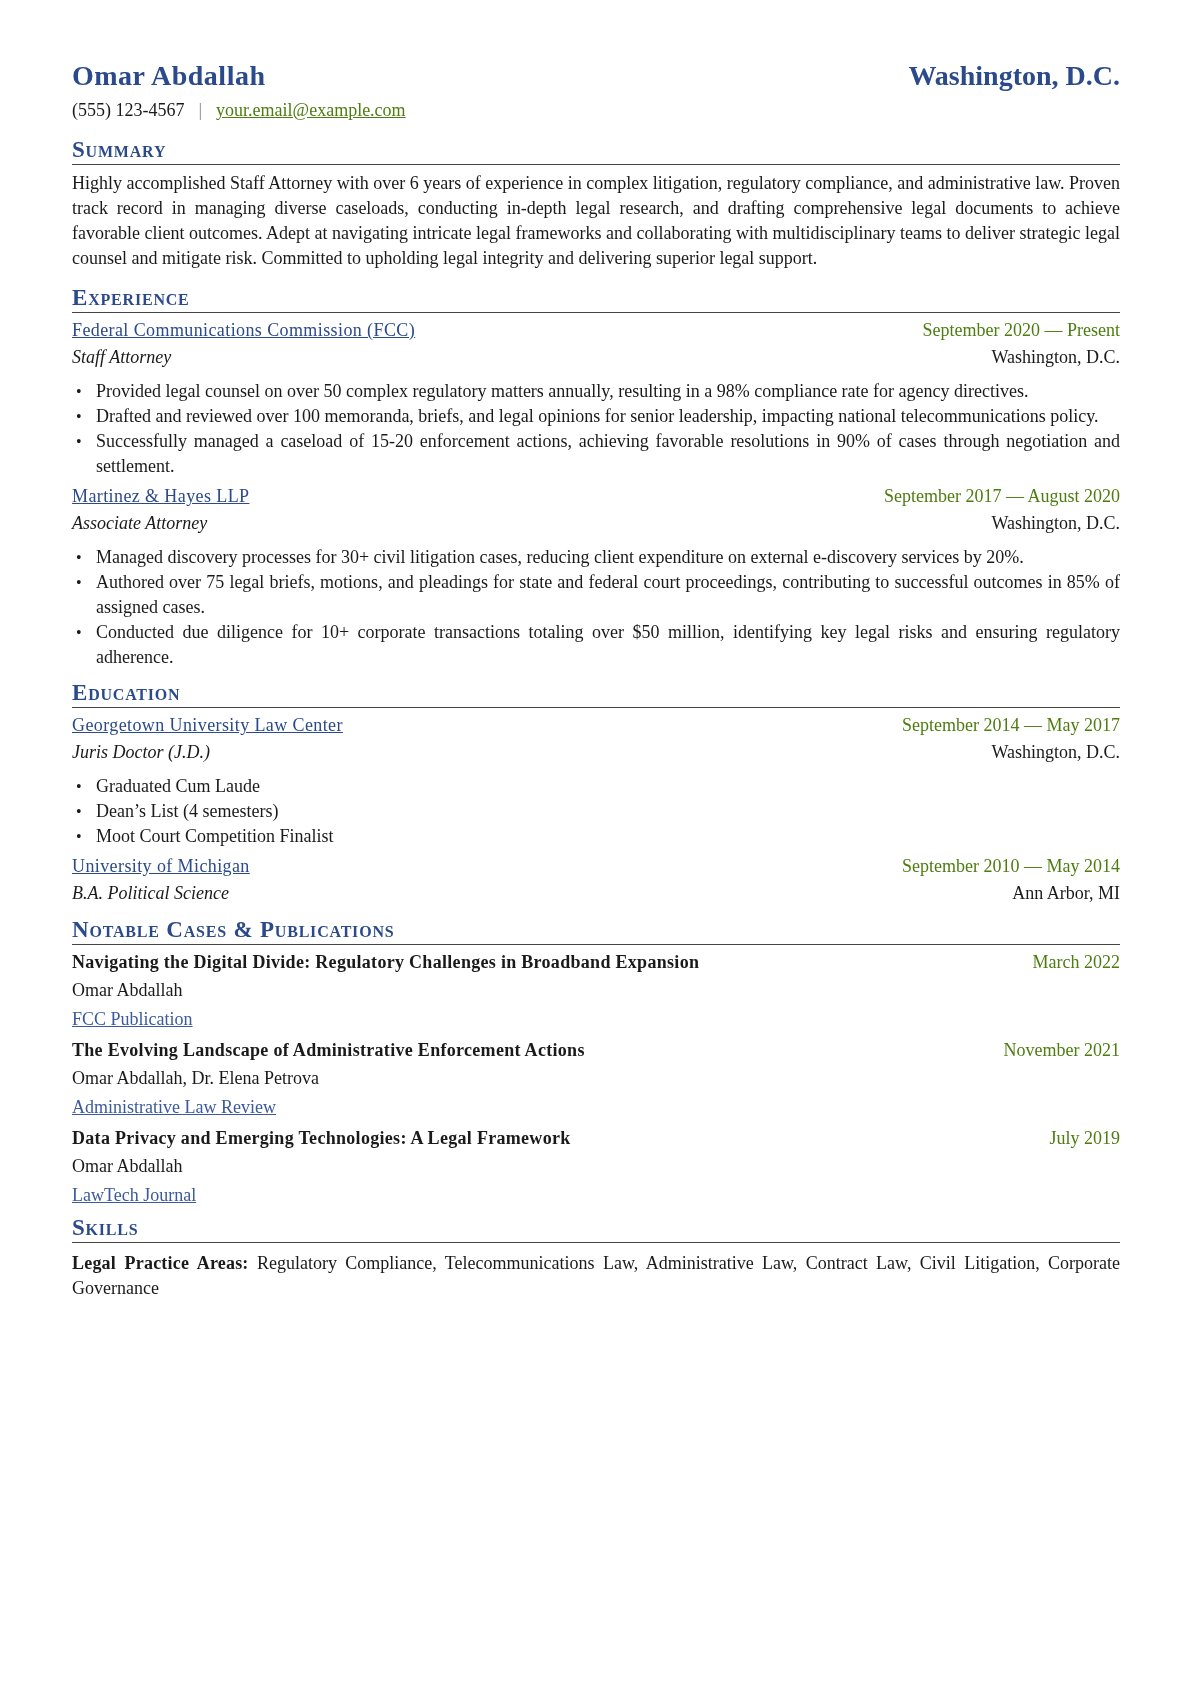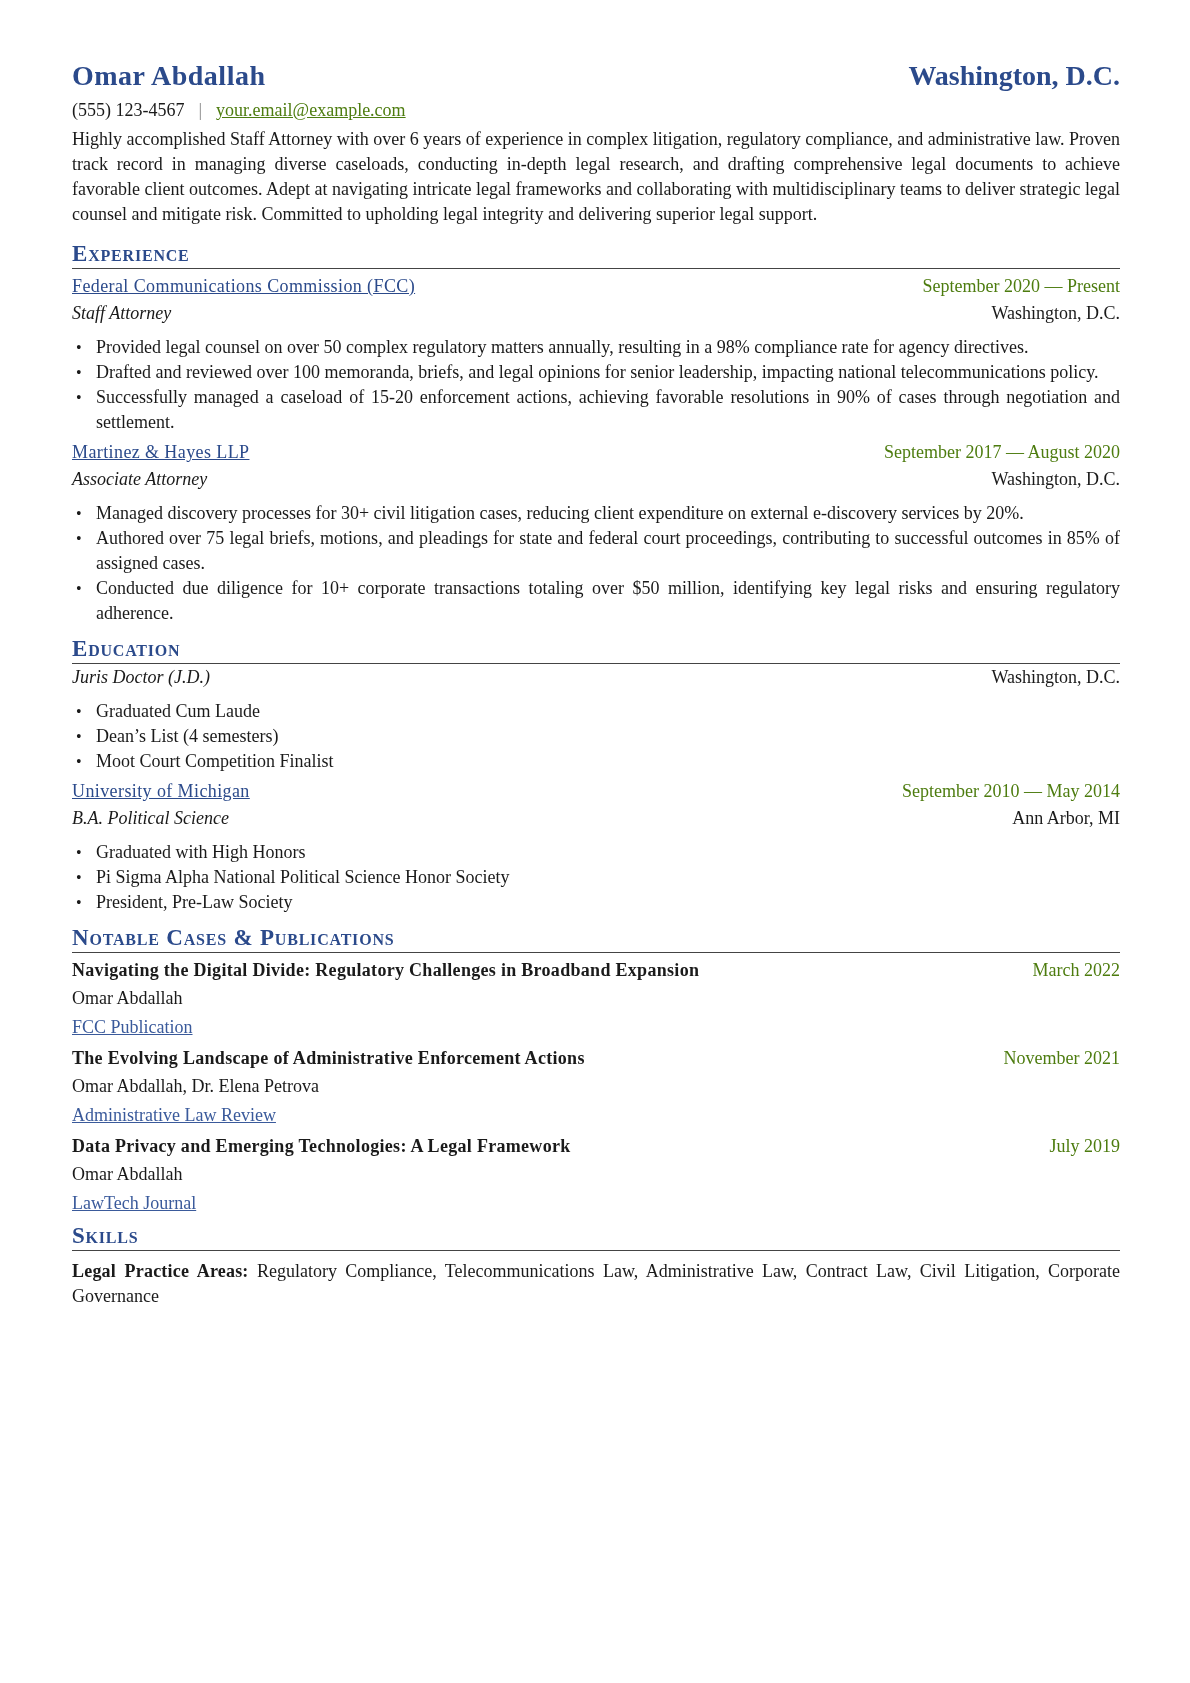--- a/index.html
+++ b/index.html
@@ -42,20 +42,21 @@
   <div class="header-row">
     <div class="name">Omar Abdallah</div>
     <div class="header-loc">Washington, D.C.</div>
   </div>
   <div class="contact">
     <span>(555) 123-4567</span>
     <span class="sep">|</span>
     <a>your.email@example.com</a>
   </div>
 
+  <div class="section-title">Summary</div>
   <div class="para">Highly accomplished Staff Attorney with over 6 years of experience in complex litigation, regulatory compliance, and administrative law. Proven track record in managing diverse caseloads, conducting in-depth legal research, and drafting comprehensive legal documents to achieve favorable client outcomes. Adept at navigating intricate legal frameworks and collaborating with multidisciplinary teams to deliver strategic legal counsel and mitigate risk. Committed to upholding legal integrity and delivering superior legal support.</div>
 
   <div class="section-title" style="margin-top:14px">Experience</div>
 
   <div>
     <div class="entry-head">
       <span class="org">Federal Communications Commission (FCC)</span>
       <span class="date">September 2020 — Present</span>
     </div>
     <div class="sub-row">
@@ -81,45 +82,44 @@
     <ul class="bullets">
       <li>Managed discovery processes for 30+ civil litigation cases, reducing client expenditure on external e-discovery services by 20%.</li>
       <li>Authored over 75 legal briefs, motions, and pleadings for state and federal court proceedings, contributing to successful outcomes in 85% of assigned cases.</li>
       <li>Conducted due diligence for 10+ corporate transactions totaling over $50 million, identifying key legal risks and ensuring regulatory adherence.</li>
     </ul>
   </div>
 
   <div class="section-title" style="margin-top:10px">Education</div>
 
   <div>
+    <div class="entry-head">
+      <span class="org">Georgetown University Law Center</span>
+      <span class="date">September 2014 — May 2017</span>
+    </div>
     <div class="sub-row">
       <span class="role">Juris Doctor (J.D.)</span>
       <span class="loc">Washington, D.C.</span>
     </div>
     <ul class="bullets">
       <li>Graduated Cum Laude</li>
       <li>Dean’s List (4 semesters)</li>
       <li>Moot Court Competition Finalist</li>
     </ul>
   </div>
 
   <div>
     <div class="entry-head">
       <span class="org">University of Michigan</span>
       <span class="date">September 2010 — May 2014</span>
     </div>
     <div class="sub-row">
       <span class="role">B.A. Political Science</span>
       <span class="loc">Ann Arbor, MI</span>
     </div>
-    <ul class="bullets">
-      <li>Graduated with High Honors</li>
-      <li>Pi Sigma Alpha National Political Science Honor Society</li>
-      <li>President, Pre-Law Society</li>
-    </ul>
   </div>
 
   <div class="section-title" style="margin-top:10px">Notable Cases &amp; Publications</div>
 
   <div>
     <div class="pub-head">
       <span class="pub-title">Navigating the Digital Divide: Regulatory Challenges in Broadband Expansion</span>
       <span class="date">March 2022</span>
     </div>
     <div class="pub-authors">Omar Abdallah</div>

